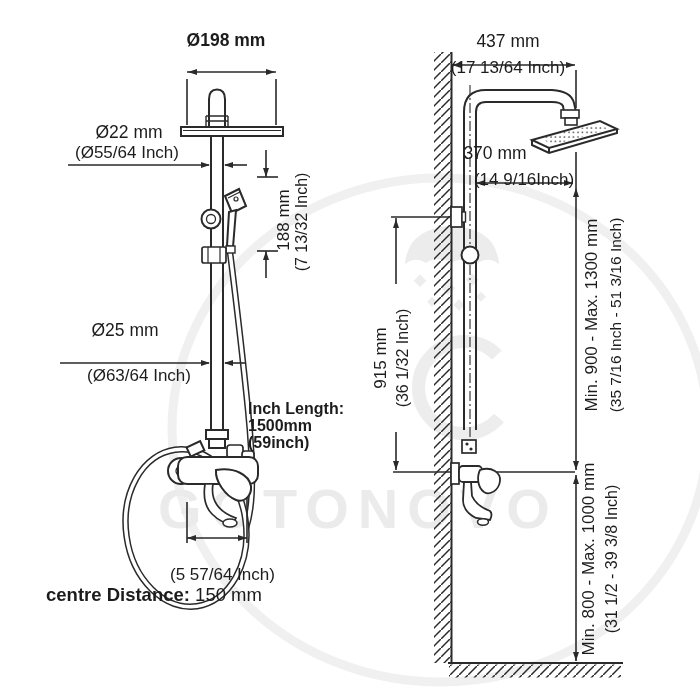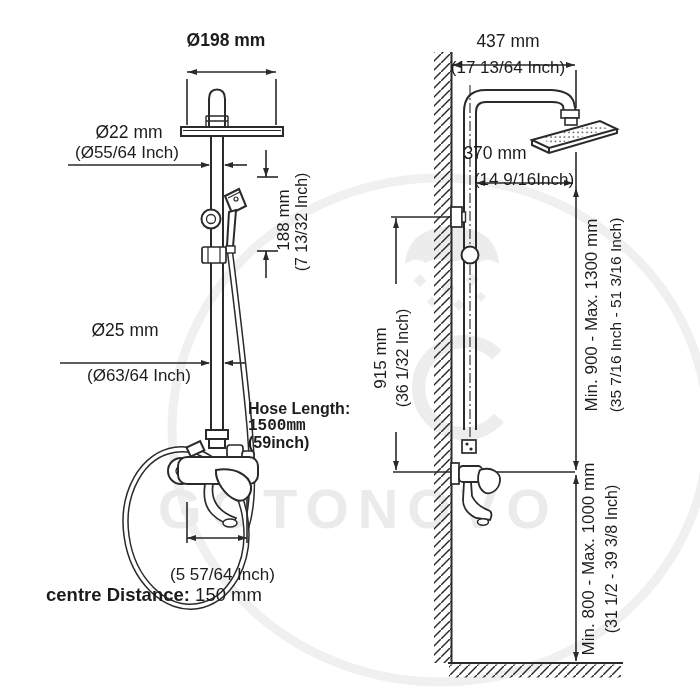--- a/index.html
+++ b/index.html
@@ -179,22 +179,22 @@
 
   <div class="lbl f18" style="left:129px;top:123px;">Ø22 mm</div>
   <div class="lbl f17" style="left:127px;top:144px;">(Ø55/64 Inch)</div>
 
   <div class="lbl f17 vert" style="left:284px;top:220px;">188 mm</div>
   <div class="lbl f16 vert" style="left:302px;top:222px;">(7 13/32 Inch)</div>
 
   <div class="lbl f18" style="left:125px;top:321px;">Ø25 mm</div>
   <div class="lbl f17" style="left:139px;top:343px;margin-top:24px;">(Ø63/64 Inch)</div>
 
-  <div class="lbl la f16 bold" style="left:248px;top:401px;">Hose Length:</div>
-  <div class="lbl la f16 bold" style="left:248px;top:418px;font-family:Liberation Mono, monospace;">1500mm</div>
+  <div class="lbl la f16 bold" style="left:248px;top:401px;">Inch Length:</div>
+  <div class="lbl la f16 bold" style="left:248px;top:418px;">1500mm</div>
   <div class="lbl la f16 bold" style="left:248px;top:435px;">(59inch)</div>
 
   <div class="lbl la" style="left:46px;top:545px;font-size:18.5px;margin-top:40px;">
     <span class="bold">centre Distance:</span>
     <span>150 mm</span>
   </div>
   <div class="lbl la f17" style="left:170px;top:566px;">(5 57/64 Inch)</div>
 
   <div class="lbl f18" style="left:508px;top:32px;">437 mm</div>
   <div class="lbl f17" style="left:508px;top:59px;">(17 13/64 Inch)</div>

